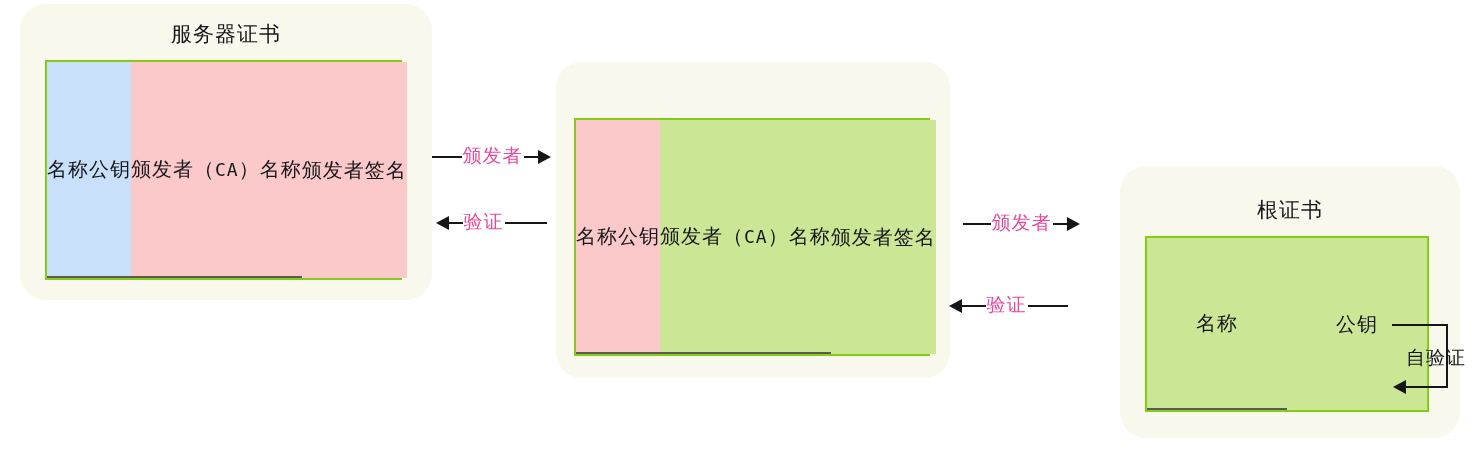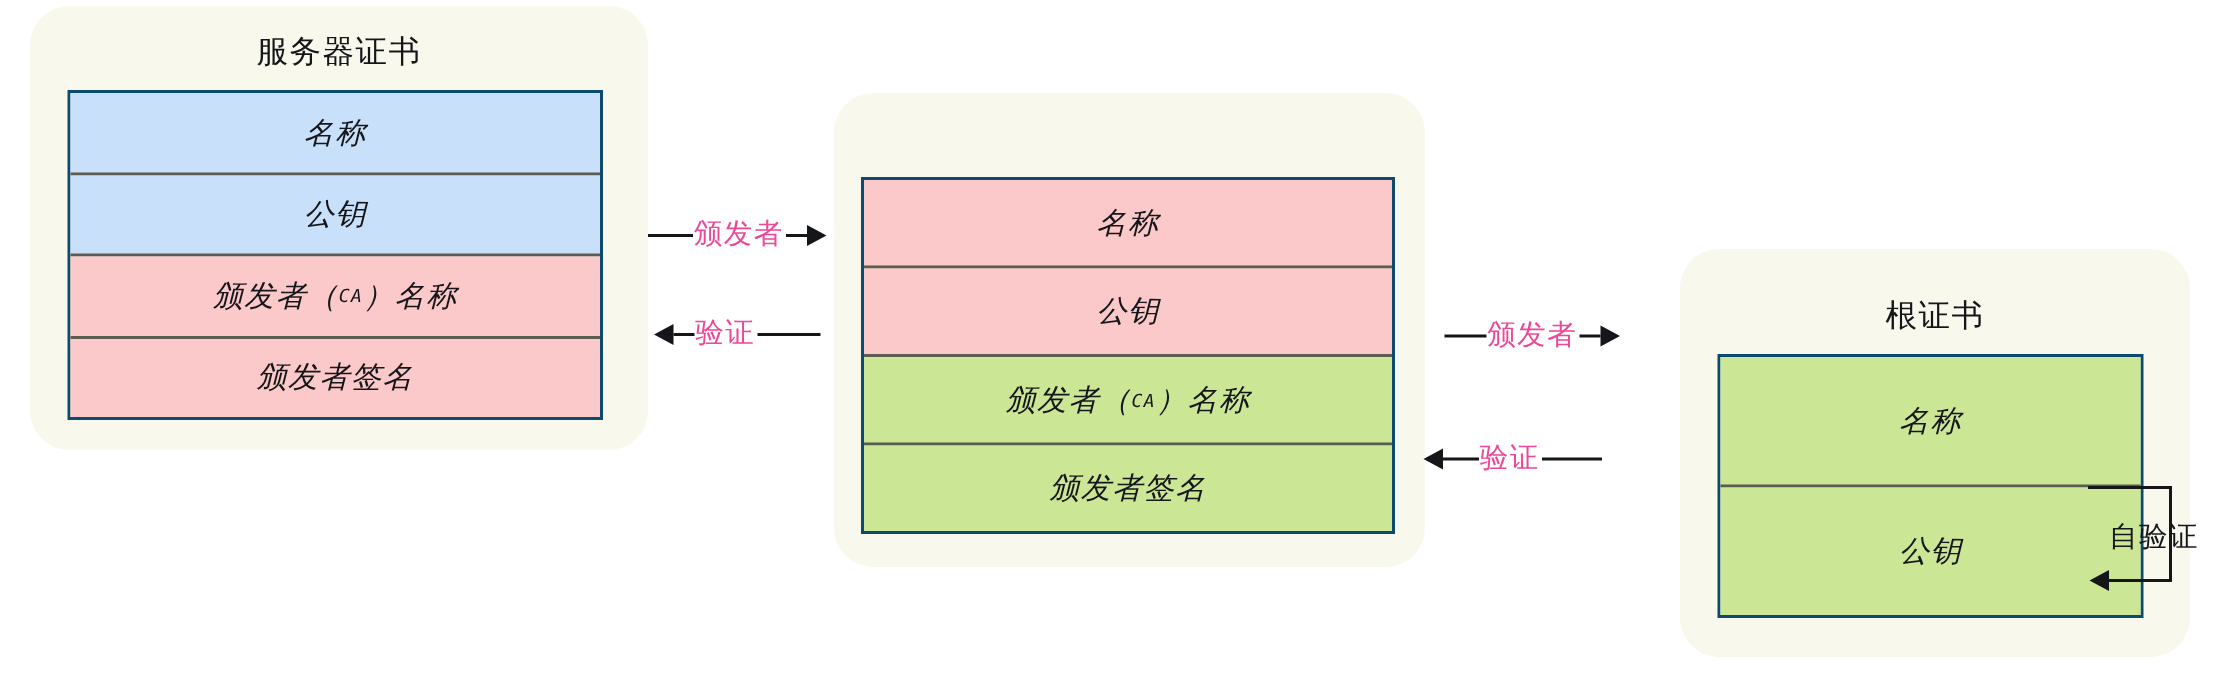--- a/index.html
+++ b/index.html
@@ -29,43 +29,42 @@
     right: 0;
     text-align: center;
     font-size: 21px;
     font-weight: 400;
     letter-spacing: 1px;
     color: #15161a;
     white-space: nowrap;
   }
   .cert-table {
     position: absolute;
-    border: 2px solid #0c4a6e;
+    border: 2px solid #84cc16;
     box-sizing: border-box;
     display: flex;
-    flex-direction: column;
-    font-style: italic;
+    flex-direction: row;
   }
   .cert-row {
     flex: 1 1 0;
     display: flex;
     align-items: center;
     justify-content: center;
     font-size: 20px;
     letter-spacing: 1px;
     border-bottom: 2px solid #5b5b52;
     box-sizing: border-box;
     white-space: nowrap;
   }
   .cert-row:last-child { border-bottom: none; }
   .fill-blue  { background: #c9e0fa; }
   .fill-pink  { background: #fbc9c9; }
   .fill-green { background: #cbe694; }
 
-  .mono-inline { font-family: "DejaVu Sans Mono", "Liberation Mono", monospace; font-size: 12px; }
+  .mono-inline { font-family: "DejaVu Sans Mono", "Liberation Mono", monospace; font-size: 18px; }
 
   
   .connector {
     position: absolute;
     display: flex;
     align-items: center;
     justify-content: center;
     font-size: 19px;
     letter-spacing: 1px;
     color: #ec4899;

